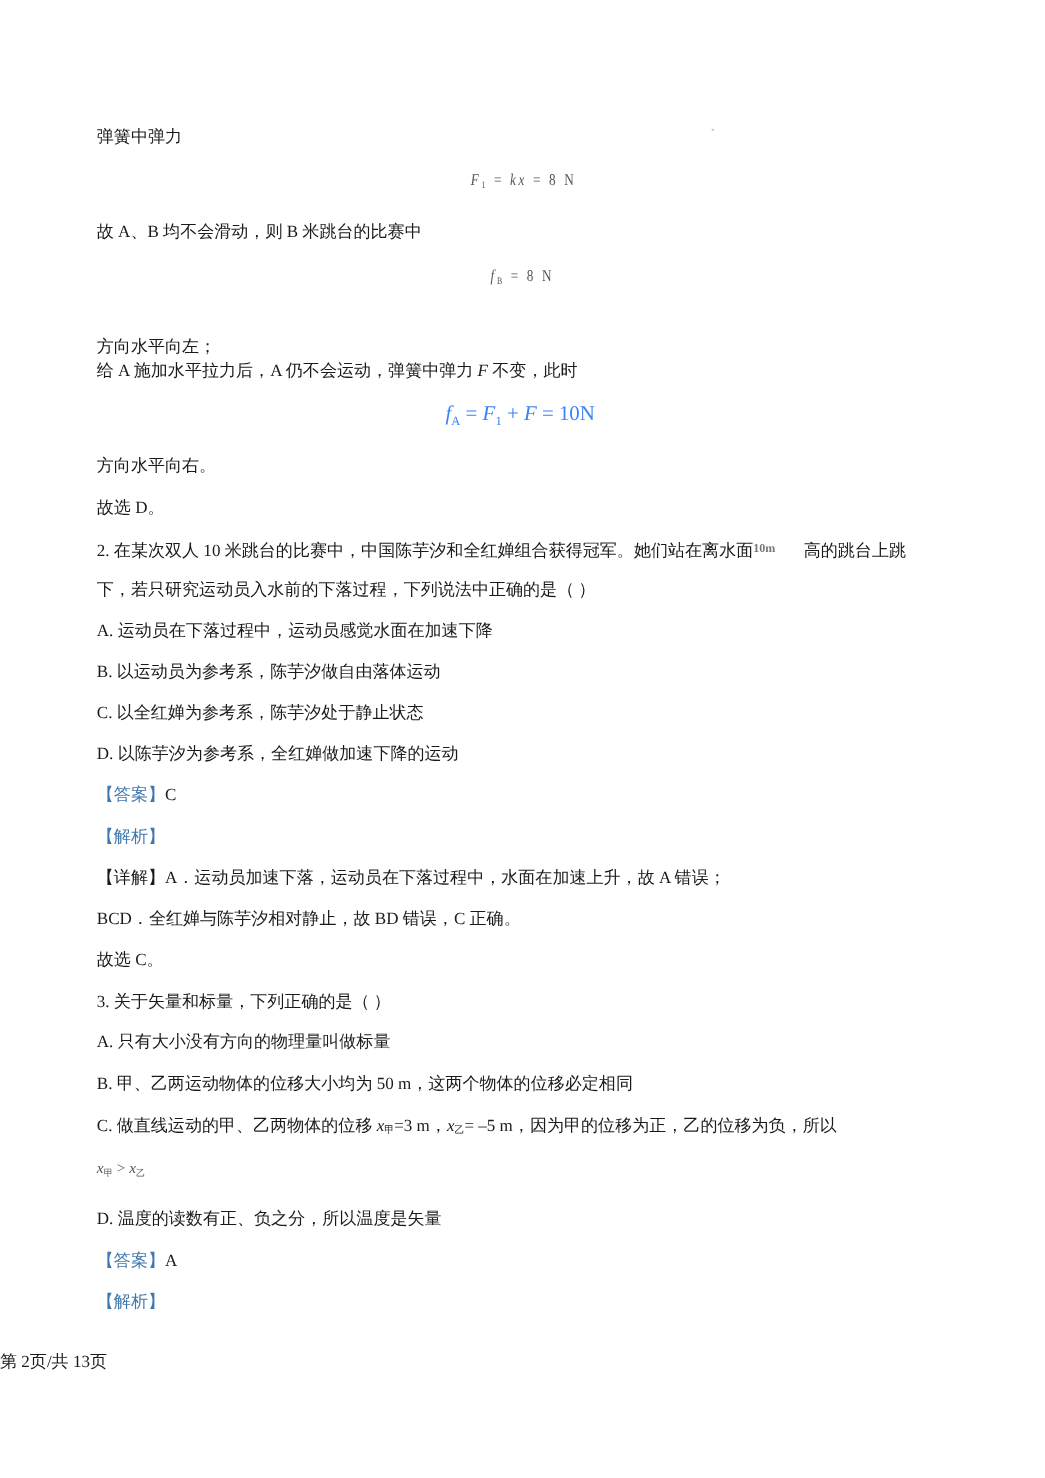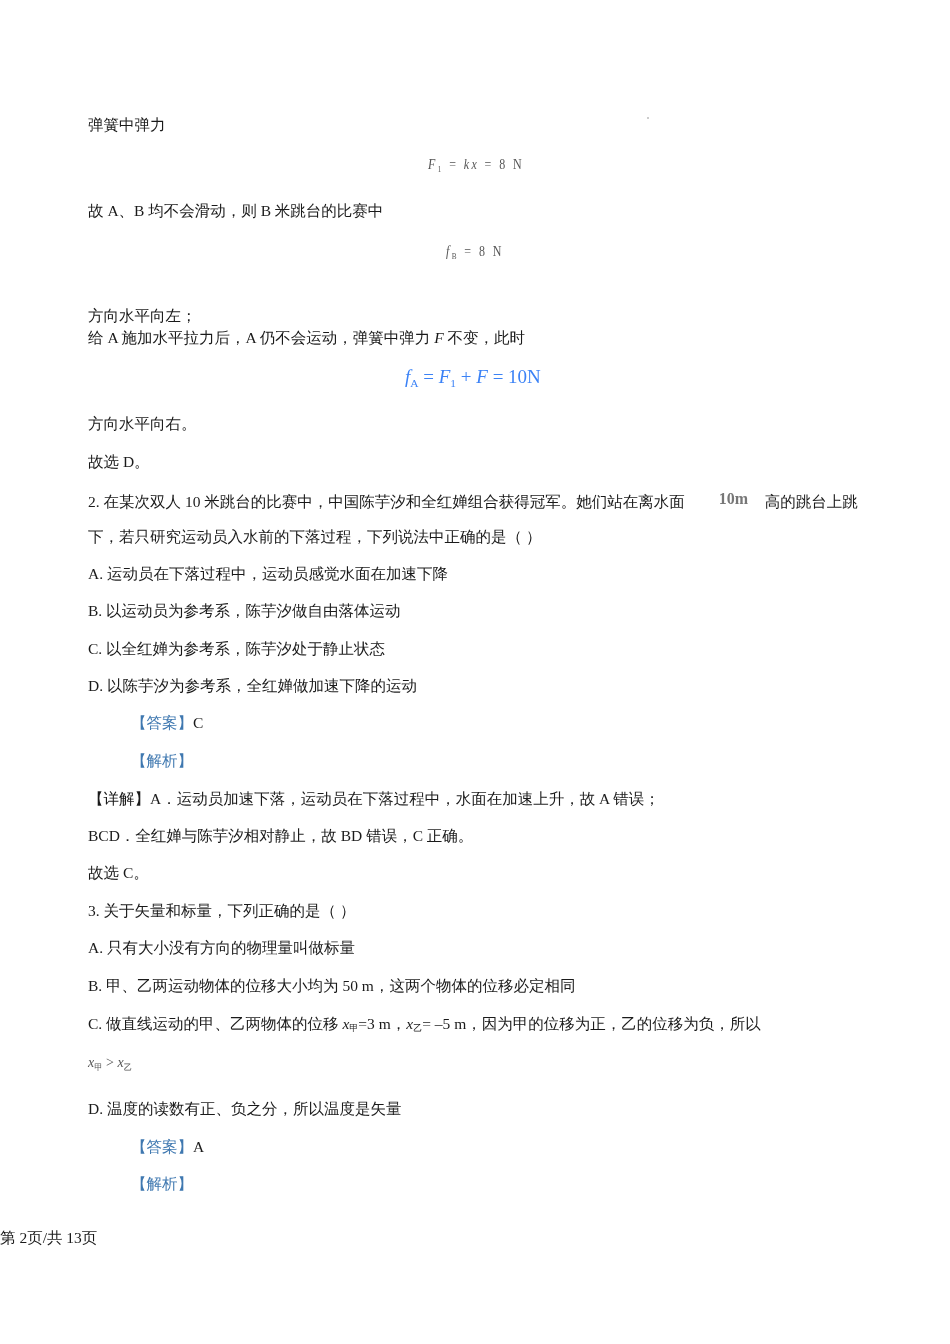--- a/index.html
+++ b/index.html
@@ -4,22 +4,22 @@
 <style>
   html, body { margin: 0; padding: 0; background: #ffffff; }
   body { width: 950px; height: 1344px; position: relative; overflow: hidden;
          font-family: "Liberation Serif", "DejaVu Serif", serif; color: #1a1a1a; }
   .line { position: absolute; left: 88px; font-size: 15.5px; line-height: 20px; white-space: nowrap; }
   .eq { position: absolute; white-space: nowrap; color: #333; font-family: "Liberation Serif", serif; }
   .eq i { font-style: italic; }
   .eq.blur { color: #555; font-size: 15px; letter-spacing: 3px; transform: scaleX(0.8); transform-origin: left center; }
   .eq.sharp { font-size: 19px; color: #3b82f6; }
   sub { font-size: 0.6em; vertical-align: -0.35em; }
-  .tag { color: #3f78b0; margin-left: 43px; }
-  .inline-img { display: inline-block; color: #777; font-size: 16px; font-weight: bold; vertical-align: 3px; width: 42px; margin-left: 34px; }
+  .tag { color: #3f78b0; }
+  .inline-img { display: inline-block; color: #777; font-size: 11px; font-weight: bold; vertical-align: 3px; width: 42px; }
   .small { font-size: 9px; vertical-align: -2px; }
   .footer { position: absolute; top: 1228px; left: 0; width: 950px; text-align: left; font-size: 15.5px; }
   .dot { position: absolute; left: 647px; top: 117px; width: 2px; height: 2px; background: #ccc; }
 </style>
 </head>
 <body>
 
 <div class="dot"></div>
 
 <div class="line" style="top:115px">弹簧中弹力</div>

